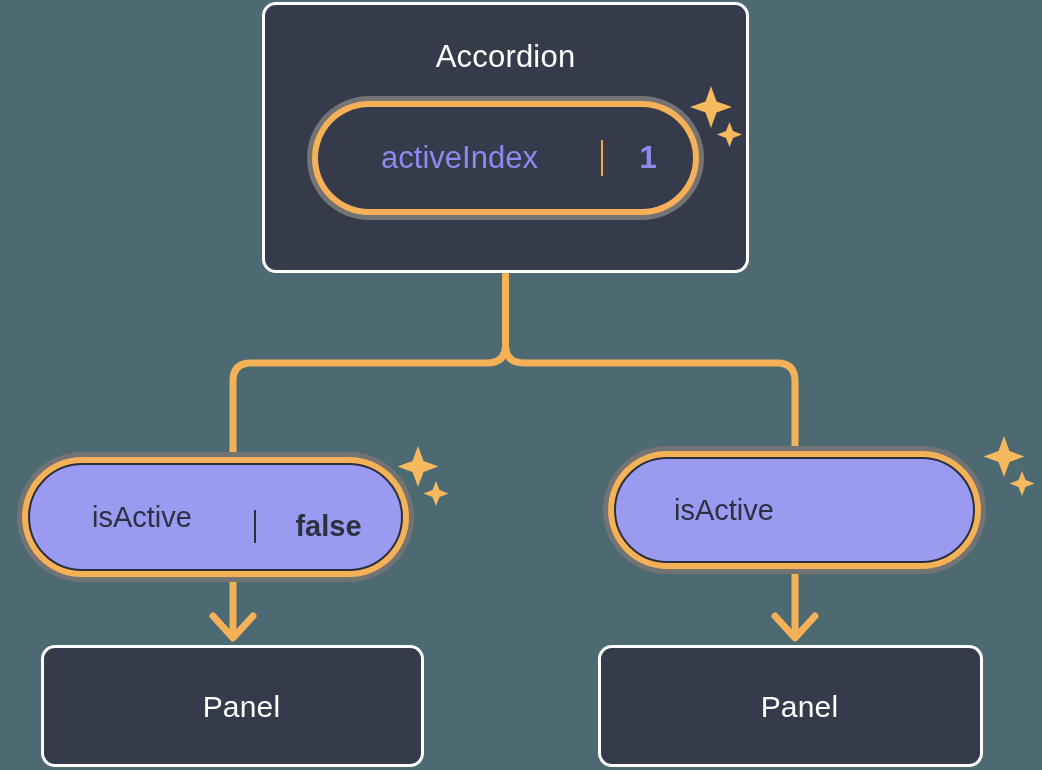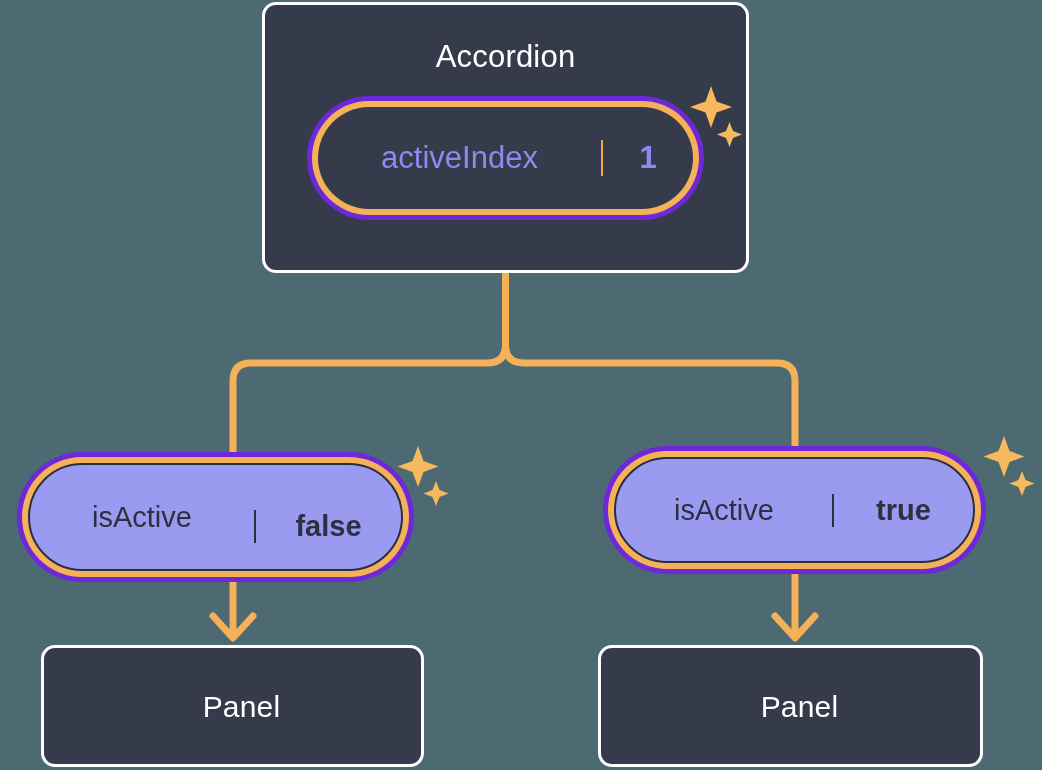--- a/index.html
+++ b/index.html
@@ -84,21 +84,21 @@
 
   
   .pill {
     position: absolute;
     box-sizing: border-box;
     display: flex;
     align-items: stretch;
     border-radius: 999px;
     z-index: 3;
     
-    background: #6d28d9;
+    background: #737373;
     padding: 5px;
   }
   .pill-mid {
     
     flex: 1;
     display: flex;
     align-items: stretch;
     background: #f5b157;
     border-radius: 999px;
     padding: 6px;
@@ -259,21 +259,20 @@
   </div>
 
   <div id="panel-left-box" class="node-box panel-box">
     <div class="node-title">Panel</div>
   </div>
 
   <div id="pill-is-active-right" class="pill purple">
     <div class="pill-mid">
       <div class="pill-inner">
         <div class="pill-key">isActive</div>
-        <div class="pill-val">true</div>
       </div>
     </div>
   </div>
 
   <div id="sparkle-right" class="sparkle-group">
     <svg width="54" height="68" viewBox="0 0 54 68">
       <path d="M22 2 L27.5 17 L42.5 22.5 L27.5 28 L22 43 L16.5 28 L1.5 22.5 L16.5 17 Z" fill="#f7b95e"></path>
       <path d="M40 37 L43.5 46 L52.5 49.5 L43.5 53 L40 62 L36.5 53 L27.5 49.5 L36.5 46 Z" fill="#f7b95e"></path>
     </svg>
   </div>

